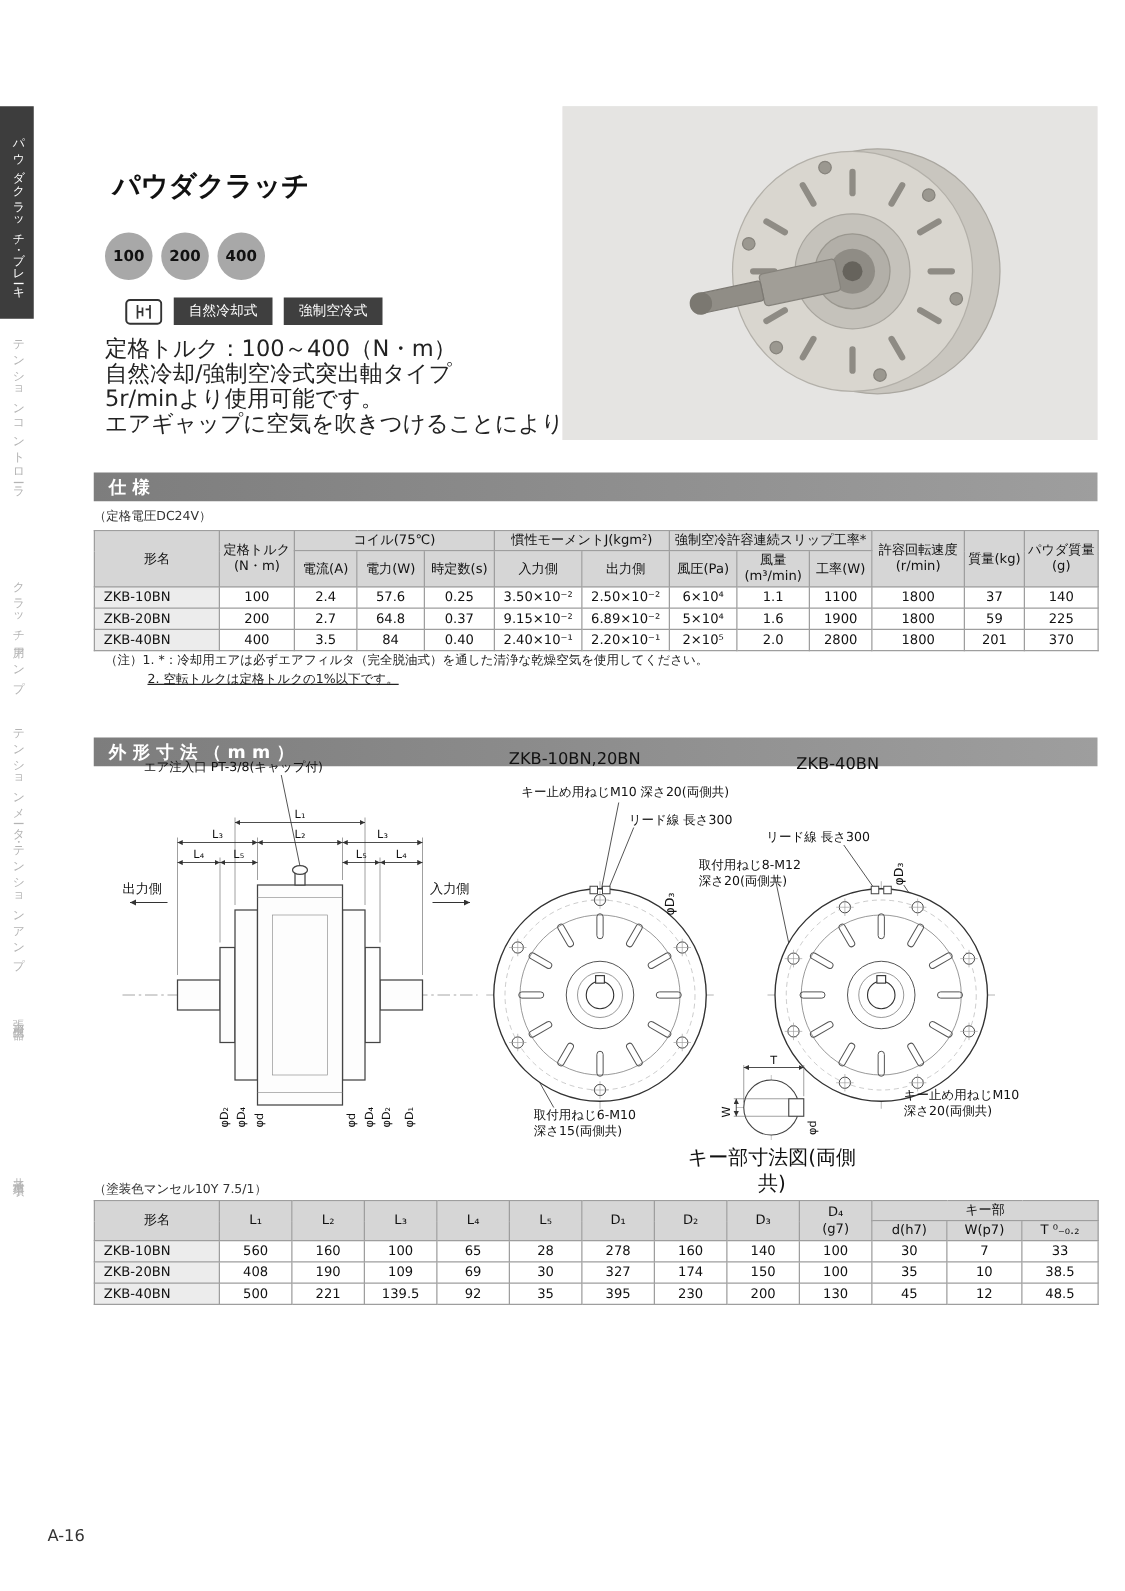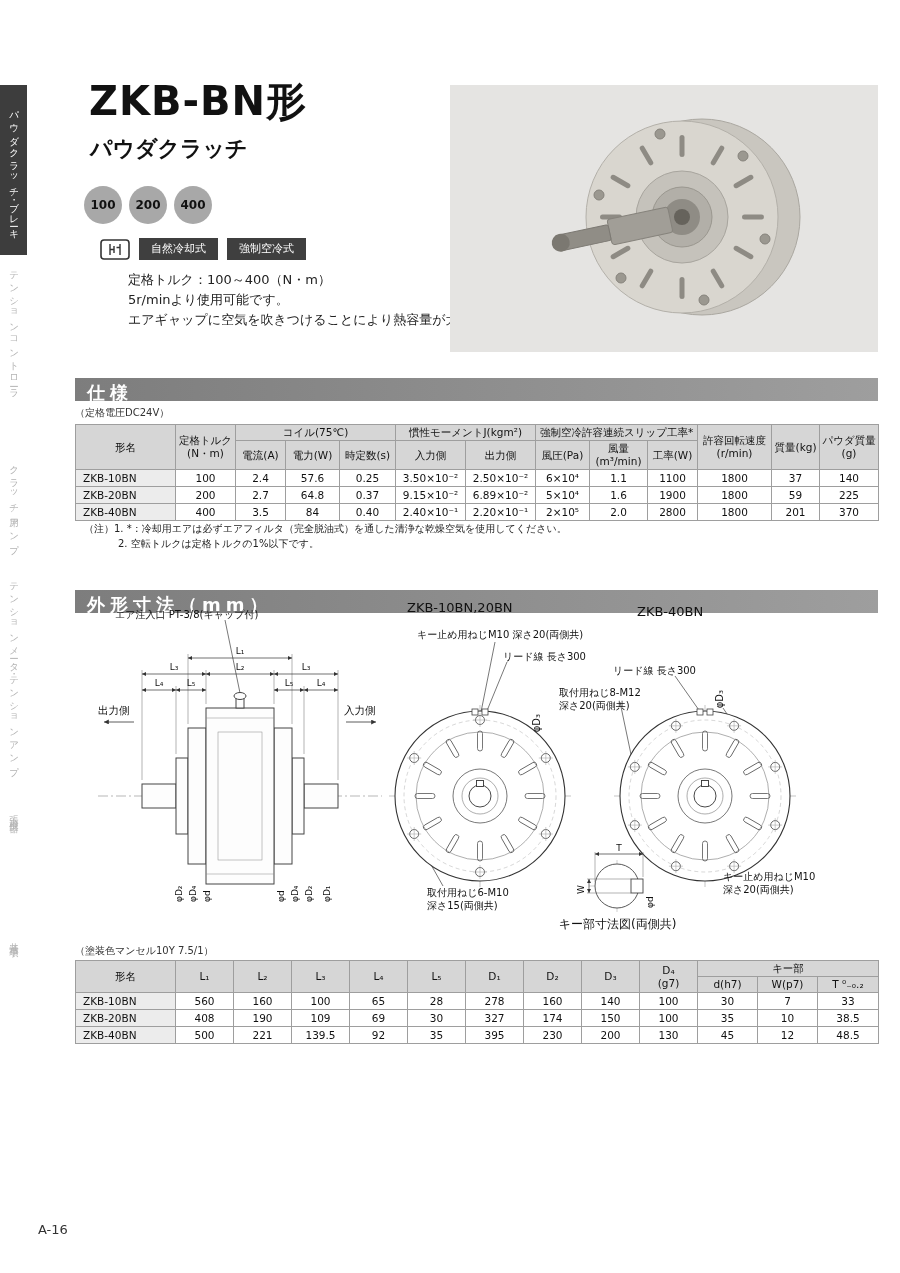--- a/index.html
+++ b/index.html
@@ -15,86 +15,86 @@
   .subtitle { position:absolute; left:90px; top:134px; font-size:22px; font-weight:bold; color:#111; }
 
   .circles { position:absolute; left:84px; top:186px; display:flex; gap:7px; }
   .circle { width:38px; height:38px; border-radius:50%; background:#a8a8a8; color:#111;
             font-size:12px; font-weight:bold; display:flex; align-items:center; justify-content:center; }
 
   .badge-row { position:absolute; left:84px; top:238px; display:flex; gap:9px; align-items:center;padding-left:16px; }
   .clutch-ic { width:30px; height:21px; }
   .badge { background:#3f3f3f; color:#fff; font-size:11px; padding:3px 12px 4px; white-space:nowrap; }
 
-  .desc { position:absolute; left:84px; top:270px; font-size:13px; line-height:20px; color:#222;margin-left:44px; }
+  .desc { position:absolute; left:84px; top:270px; font-size:18px; line-height:20px; color:#222; }
 
   .photo { position:absolute; left:450px; top:85px; width:428px; height:267px; background:#e5e4e2; }
 
-  .secbar { position:absolute; left:75px; width:803px; height:23px; color:#fff; font-size:18px; font-weight:bold;
+  .secbar { position:absolute; left:75px; width:803px; height:23px; color:#fff; font-size:14px; font-weight:bold;
             letter-spacing:5px; padding:3px 0 0 12px; background:linear-gradient(90deg,#7d7d7d,#9e9e9e); }
   .bar-spec { top:378px; }
   .bar-dim  { top:566px;margin-top:24px; }
   .note-right { position:absolute; left:75px; width:803px; font-size:10px; color:#333; }
 
   table { border-collapse:collapse; table-layout:fixed; position:absolute; left:75px; width:803px;
           font-size:10.5px; text-align:center; color:#111; }
   th,td { border:1px solid #9e9e9e; padding:1px 2px; font-weight:normal; }
   thead th { background:#d6d6d6; line-height:1.25; }
   tbody td { height:17px; background:#fff; }
   tbody td.model { background:#ececec; text-align:left; padding-left:7px; }
   .preline { white-space:pre-line; }
   .spec-table { top:424px; }
   .dim-table  { top:960px; }
 
   .spec-notes { position:absolute; left:84px; top:521px; font-size:10px; line-height:15px; color:#222; }
-  .spec-notes .n2 { padding-left:34px; }
+  .spec-notes .n2 { padding-left:34px;text-decoration:underline; }
 
   .drawings { position:absolute; left:75px; top:596px; width:803px; height:350px; font-size:10px; color:#111; }
   .drawings .ov { position:absolute; left:0; top:0; }
   .dlabel { position:absolute; white-space:nowrap; font-size:10px; color:#111; line-height:13px; }
   .dtitle { position:absolute; font-size:13px; color:#111; white-space:nowrap; }
   .vert { writing-mode:vertical-rl; transform:rotate(180deg); }
-  .keycap { position:absolute; left:470px; top:320px; width:145px; text-align:center; font-size:12px; }
+  .keycap { position:absolute; left:470px; top:320px; width:145px; text-align:center; font-size:16px; }
   svg text { font-family:"DejaVu Sans", sans-serif; fill:#111; }
 
   .footer { position:absolute; left:38px; top:1222px; font-size:13px; color:#333; }
 </style>
 </head>
 <body>
 
 <div class="page">
 
   <div class="vtab active" style="top:85px;height:170px;">パウダクラッチ・ブレーキ</div>
   <div class="vtab" style="top:258px;height:145px;">テンションコントローラ</div>
   <div class="vtab" style="top:452px;height:105px;">クラッチ用アンプ</div>
   <div class="vtab" style="top:575px;height:198px;">テンションメータ・テンションアンプ</div>
   <div class="vtab" style="top:778px;height:70px;">張力検出器</div>
   <div class="vtab" style="top:910px;height:58px;">共通事項</div>
 
-  <div class="title">ZKB-BN形</div>
   <div class="subtitle">パウダクラッチ</div>
 
   <div class="circles">
     <div class="circle">100</div>
     <div class="circle">200</div>
     <div class="circle">400</div>
   </div>
 
   <div class="badge-row">
     <svg class="clutch-ic" viewBox="0 0 30 21">
       <rect x="1" y="1" width="28" height="19" rx="3" fill="none" stroke="#333" stroke-width="1.6"></rect>
       <path d="M10 5v11M14 7v7M14 10.5h-4" stroke="#333" stroke-width="1.4" fill="none"></path>
       <path d="M20 5v11M16.5 8.5h3.5" stroke="#333" stroke-width="1.4" fill="none"></path>
     </svg>
     <span class="badge">自然冷却式</span>
     <span class="badge">強制空冷式</span>
   </div>
 
   <div class="desc">
     <p>定格トルク：100～400（N・m）</p>
+    <p>自然冷却/強制空冷式突出軸タイプ</p>
     <p>5r/minより使用可能です。</p>
     <p>エアギャップに空気を吹きつけることにより熱容量が大きくなります。</p>
   </div>
 
   <div class="photo">
     <svg width="428" height="267" viewBox="0 0 428 267">
       <rect width="428" height="267" fill="#e5e4e2"></rect>
       <circle cx="252" cy="132" r="98" fill="#c9c6bf" stroke="#aaa7a0"></circle>
       <circle cx="232" cy="132" r="96" fill="#d9d6cf" stroke="#b3b0a9"></circle>
       <g fill="#827f78" opacity="0.85">

